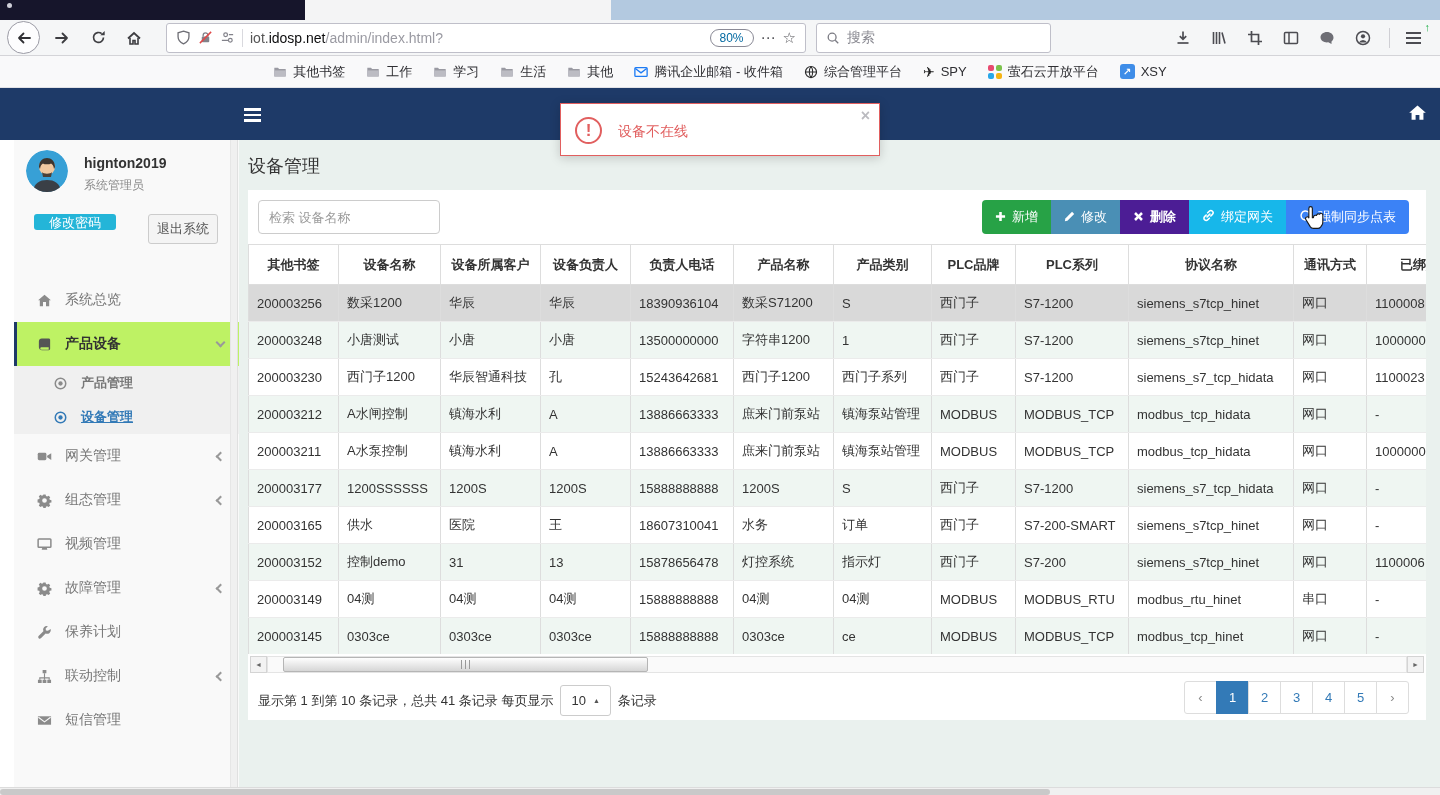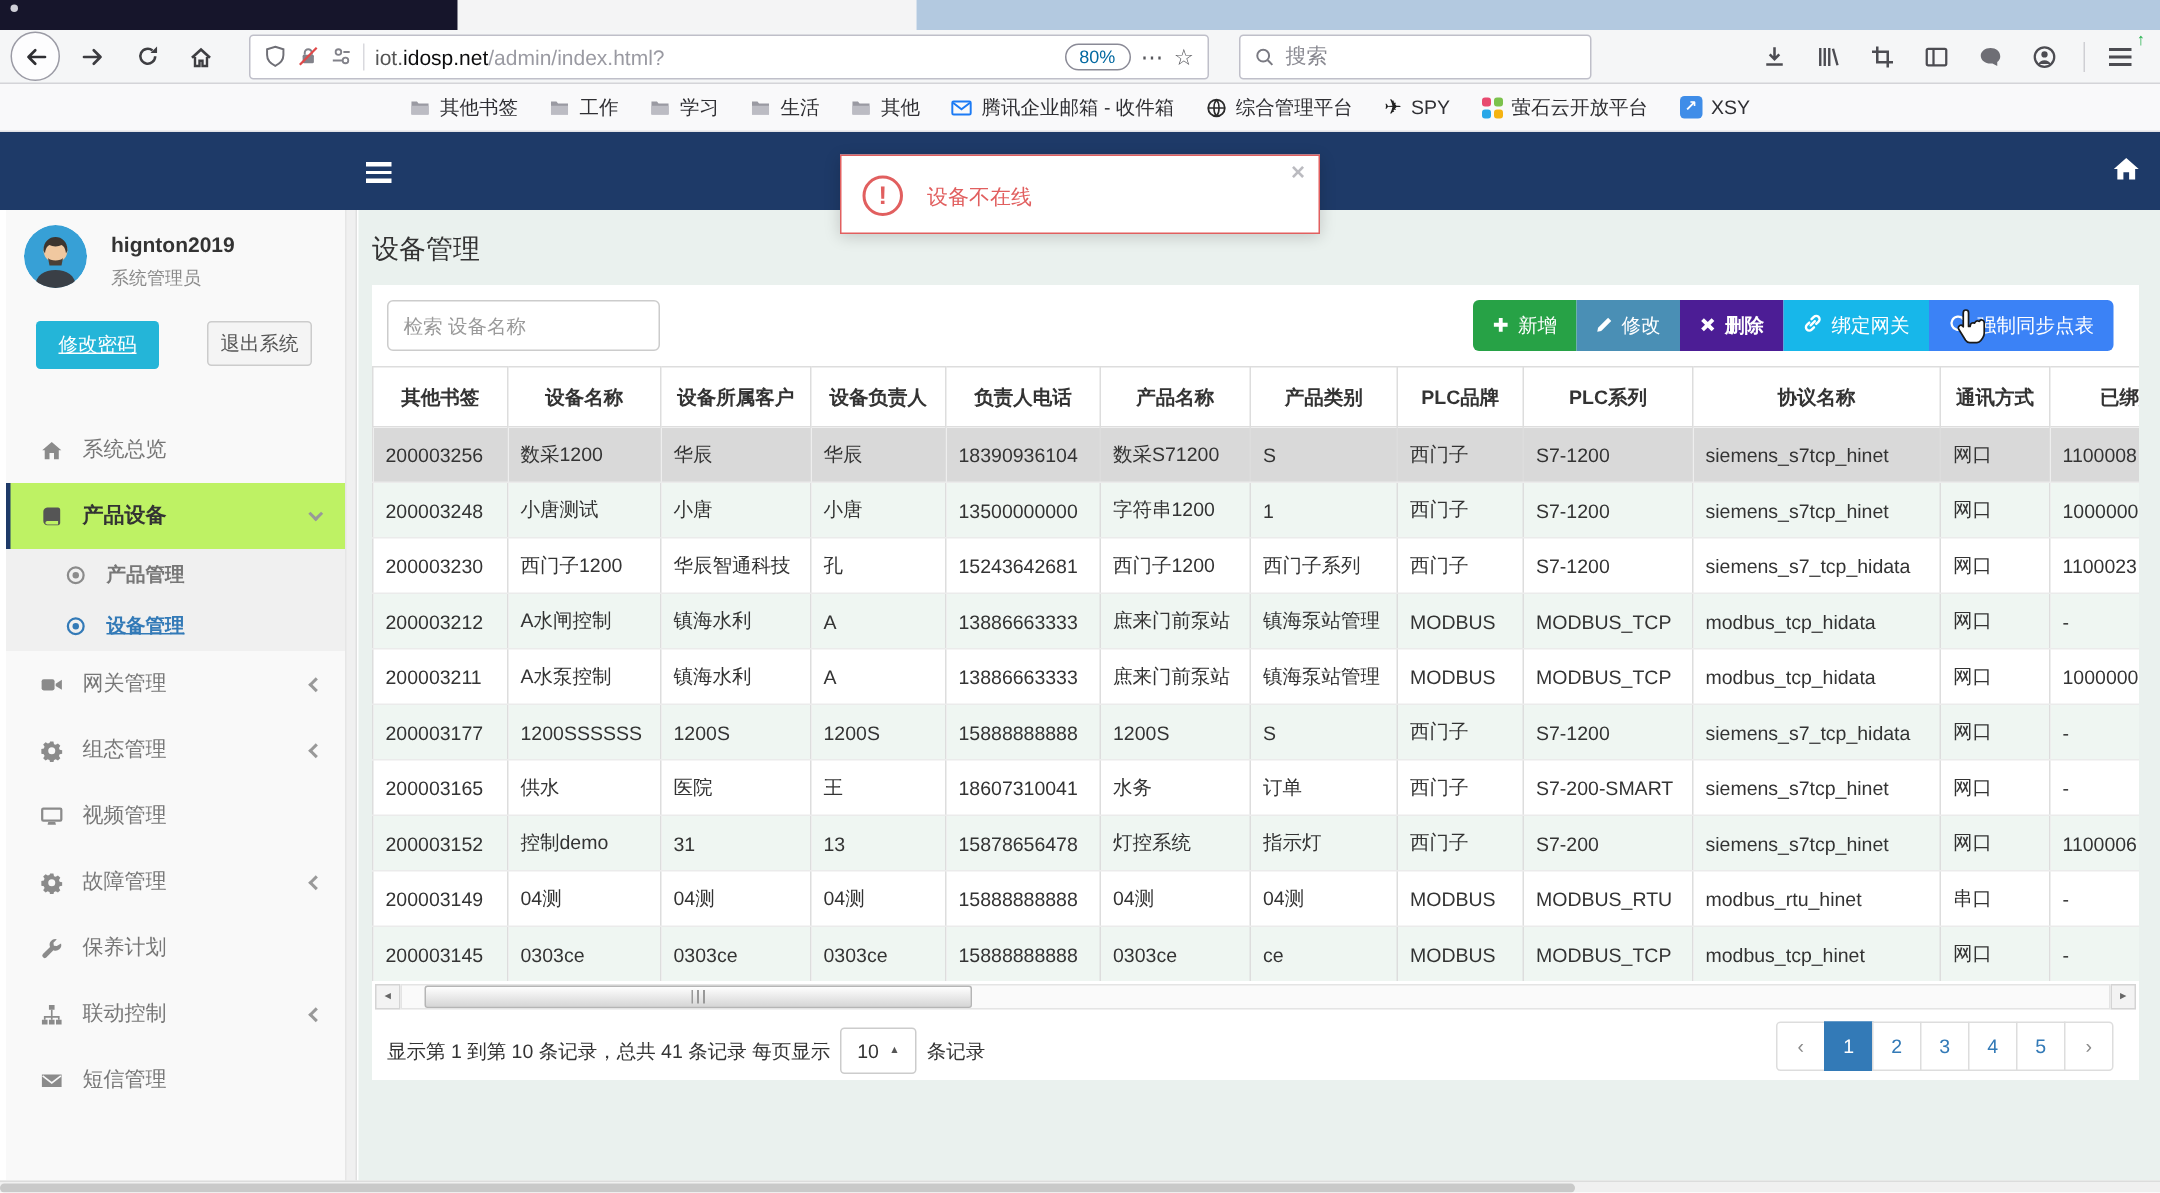--- a/index.html
+++ b/index.html
@@ -18,21 +18,21 @@
   .nav-circle { width:33px; height:33px; border-radius:50%; border:1px solid #9b9ba5; background:#fdfdfe; display:flex; align-items:center; justify-content:center; margin-left:7px; flex:none; }
   .icon-btn { width:28px; height:28px; display:flex; align-items:center; justify-content:center; margin-left:8px; flex:none; border-radius:3px; }
   #urlbar { margin-left:18px; width:640px; height:30px; background:#fff; border:1px solid #bfbfc9; border-radius:3px; display:flex; align-items:center; padding:0 9px; gap:7px; flex:none; }
   .url-sep { width:1px; height:18px; background:#d9d9de; }
   #url-text { font-size:14px; white-space:nowrap; overflow:hidden; }
   .u-sub { color:#555; }
   .u-dom { color:#0c0c0d; }
   .u-path { color:#9a9aa2; }
   #zoom-pill { margin-left:auto; border:1px solid #8a8a96; border-radius:10px; padding:1px 9px; font-size:12px; color:#0369a1; background:#fff; flex:none; }
   .url-glyph { color:#57575c; font-size:15px; flex:none; }
-  #searchbox { margin-left:20px; width:235px; height:30px; background:#fff; border:1px solid #bfbfc9; border-radius:3px; display:flex; align-items:center; padding:0 9px; gap:7px; flex:none;text-align:right; }
+  #searchbox { margin-left:10px; width:235px; height:30px; background:#fff; border:1px solid #bfbfc9; border-radius:3px; display:flex; align-items:center; padding:0 9px; gap:7px; flex:none;text-align:right; }
   #search-ph { color:#8a8a92; font-size:14px; }
   #nav-right { margin-left:auto; display:flex; align-items:center; padding-right:12px; }
   .nav-sep { width:1px; height:20px; background:#cfcfd4; margin:0 8px 0 12px; }
   #menu-btn { position:relative; width:30px; height:28px; display:flex; align-items:center; justify-content:center; }
   .hb-bars i { display:block; width:15px; height:2px; background:#4c4c52; margin:3px 0; }
   .up-badge { position:absolute; right:-2px; top:-3px; color:#23b14b; font-size:11px; font-weight:bold; }
 
   
   #bookmarksbar { position:absolute; top:56px; left:0; width:1440px; height:32px; background:#f9f9fa; border-bottom:1px solid #e2e2e6; display:flex; align-items:center; gap:21px; padding:0 12px; font-size:13px; color:#2f2f33;justify-content:center; }
   .bm { display:flex; align-items:center; gap:6px; white-space:nowrap; }
@@ -48,26 +48,26 @@
   #app-hamburger i { display:block; width:17px; height:2.5px; background:#fff; margin:3px 0; }
   #app-home { position:absolute; right:13px; top:15px; cursor:pointer; }
 
   
   #alert { position:absolute; left:560px; top:15px; width:320px; height:53px; background:#fff; border:1px solid #e15f5f; box-shadow:0 2px 10px rgba(0,0,0,.18); z-index:40; }
   .alert-ic { position:absolute; left:14px; top:13px; width:27px; height:27px; border:2px solid #e15f5f; border-radius:50%; color:#e15f5f; font-weight:bold; display:flex; align-items:center; justify-content:center; font-size:17px; }
   .alert-msg { position:absolute; left:57px; top:19px; color:#e15f5f; font-size:14px; }
   .alert-close { position:absolute; right:9px; top:3px; color:#bbbbc0; font-size:16px; font-weight:bold; cursor:pointer; }
 
   
-  #sidebar { position:absolute; top:52px; left:4px; width:230px; height:647px; background:#f9f9f9; }
+  #sidebar { position:absolute; top:52px; left:14px; width:230px; height:647px; background:#f9f9f9; }
   #side-strip { position:absolute; top:52px; left:230px; width:8px; height:647px; background:#f0f0f0; border-left:1px solid #e6e6e6; border-right:1px solid #e0e0e0; }
   #avatar { position:absolute; left:12px; top:10px; width:42px; height:42px; border-radius:50%; overflow:hidden; }
   #uname { position:absolute; left:70px; top:15px; font-weight:bold; font-size:14px; color:#333; }
   #urole { position:absolute; left:70px; top:37px; font-size:12px; color:#8a8a8a; }
-  #btn-pwd { position:absolute; left:20px; top:74px; width:82px; height:32px; background:#24b5d8; color:#fff; font-size:13px; border:none; border-radius:3px; cursor:pointer;text-decoration:underline; }
+  #btn-pwd { position:absolute; left:20px; top:74px; width:82px; height:16px; background:#24b5d8; color:#fff; font-size:13px; border:none; border-radius:3px; cursor:pointer; }
   #btn-logout { position:absolute; left:134px; top:74px; width:70px; height:30px; background:#f4f4f4; border:1px solid #ccc; border-radius:3px; color:#555; font-size:13px; cursor:pointer; }
   #side-menu { position:absolute; top:138px; left:0; width:230px; }
   .mi { height:44px; display:flex; align-items:center; padding-left:22px; color:#777; font-size:14px; gap:13px; position:relative; cursor:pointer; }
   .mi .ic { width:16px; display:flex; justify-content:center; color:#8b8b8b; }
   .mi.active-parent { background:#bef264; border-left:3px solid #1e3a68; padding-left:19px; color:#333; font-weight:bold; }
   .mi.active-parent .ic { color:#555; }
   .mi.sub { height:34px; padding-left:38px; font-size:13px; background:#f0f0f0;font-weight:bold; }
   .mi.sub.current { color:#337ab7; text-decoration:underline; font-weight:bold; }
   .mi.sub.current .ic { color:#337ab7; }
   .chev { width:7px; height:7px; border-right:2px solid #999; border-bottom:2px solid #999; position:absolute; right:20px; }

